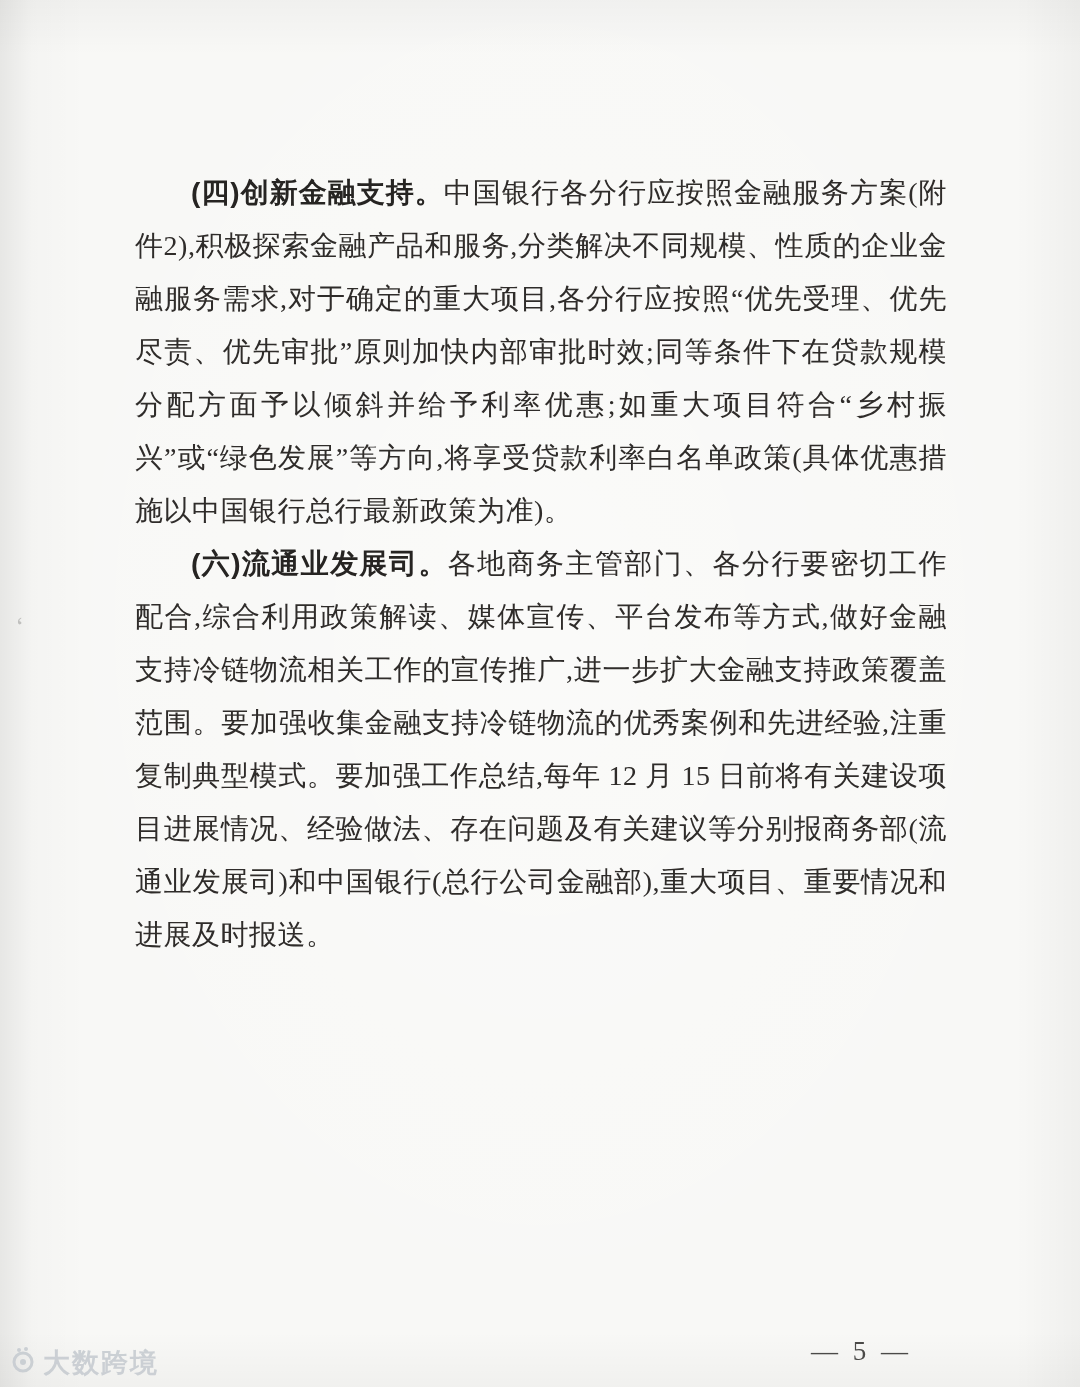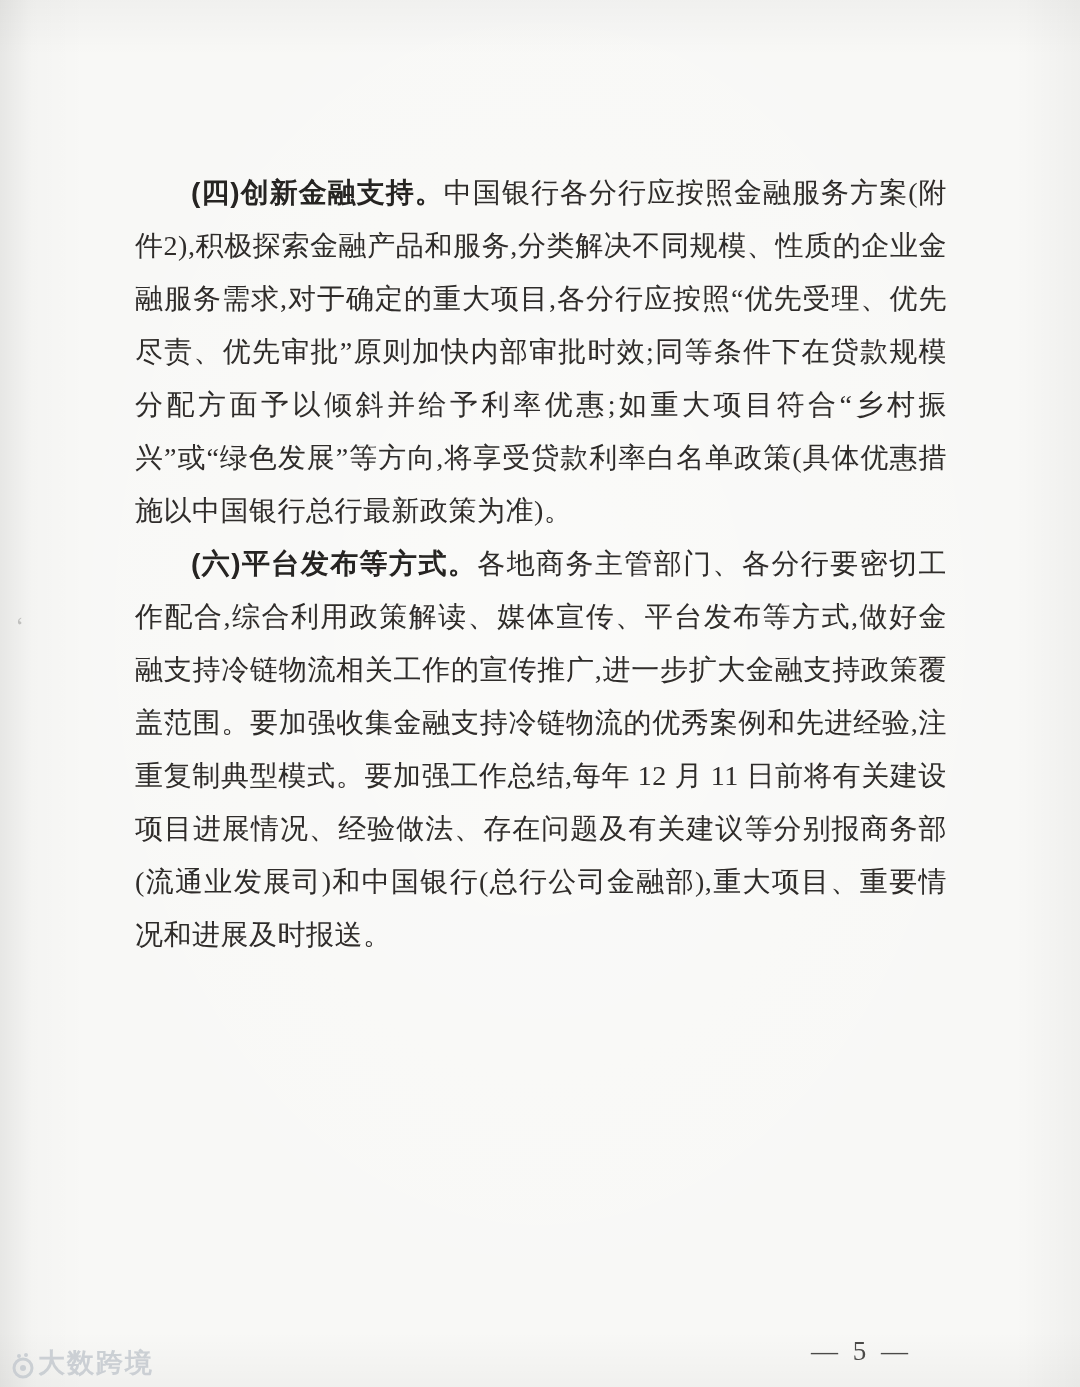--- a/index.html
+++ b/index.html
@@ -39,21 +39,21 @@
     position:absolute;
     right:168px; bottom:20px;
     font-size:27px;
     color:#4b4a48;
     letter-spacing:4px;
     font-family:"Liberation Serif", serif;
   }
   .watermark {
     position:absolute;
     left:8px; bottom:6px;
-    display:flex; align-items:flex-end; 
+    display:flex; align-items:flex-start; gap:5px;
     color:#c7ccd1; opacity:0.9;
     font-family:"Liberation Sans", sans-serif;
     font-size:27px; font-weight:700;
     letter-spacing:2px;
     user-select:none;
   }
   .watermark svg { display:block; }
   .scan-artifact {
     position:absolute;
     left:16px; top:612px;
@@ -66,21 +66,21 @@
 <body>
 
 <div class="page">
   <div class="scan-shade"></div>
 
   <div class="content">
     <p>
       <span class="para-heading">(四)创新金融支持。</span><span>中国银行各分行应按照金融服务方案(附件2),积极探索金融产品和服务,分类解决不同规模、性质的企业金融服务需求,对于确定的重大项目,各分行应按照“优先受理、优先尽责、优先审批”原则加快内部审批时效;同等条件下在贷款规模分配方面予以倾斜并给予利率优惠;如重大项目符合“乡村振兴”或“绿色发展”等方向,将享受贷款利率白名单政策(具体优惠措施以中国银行总行最新政策为准)。</span>
     </p>
     <p>
-      <span class="para-heading">(六)平台发布等方式。</span><span>各地商务主管部门、各分行要密切工作配合,综合利用政策解读、媒体宣传、平台发布等方式,做好金融支持冷链物流相关工作的宣传推广,进一步扩大金融支持政策覆盖范围。要加强收集金融支持冷链物流的优秀案例和先进经验,注重复制典型模式。要加强工作总结,每年 12 月 11 日前将有关建设项目进展情况、经验做法、存在问题及有关建议等分别报商务部(流通业发展司)和中国银行(总行公司金融部),重大项目、重要情况和进展及时报送。</span>
+      <span class="para-heading">(六)流通业发展司。</span><span>各地商务主管部门、各分行要密切工作配合,综合利用政策解读、媒体宣传、平台发布等方式,做好金融支持冷链物流相关工作的宣传推广,进一步扩大金融支持政策覆盖范围。要加强收集金融支持冷链物流的优秀案例和先进经验,注重复制典型模式。要加强工作总结,每年 12 月 15 日前将有关建设项目进展情况、经验做法、存在问题及有关建议等分别报商务部(流通业发展司)和中国银行(总行公司金融部),重大项目、重要情况和进展及时报送。</span>
     </p>
   </div>
 
   <span class="scan-artifact">‘</span>
 
   <div class="page-number">— 5 —</div>
 
   <div class="watermark">
     <span>
       <svg width="30" height="30" viewBox="0 0 30 30">

